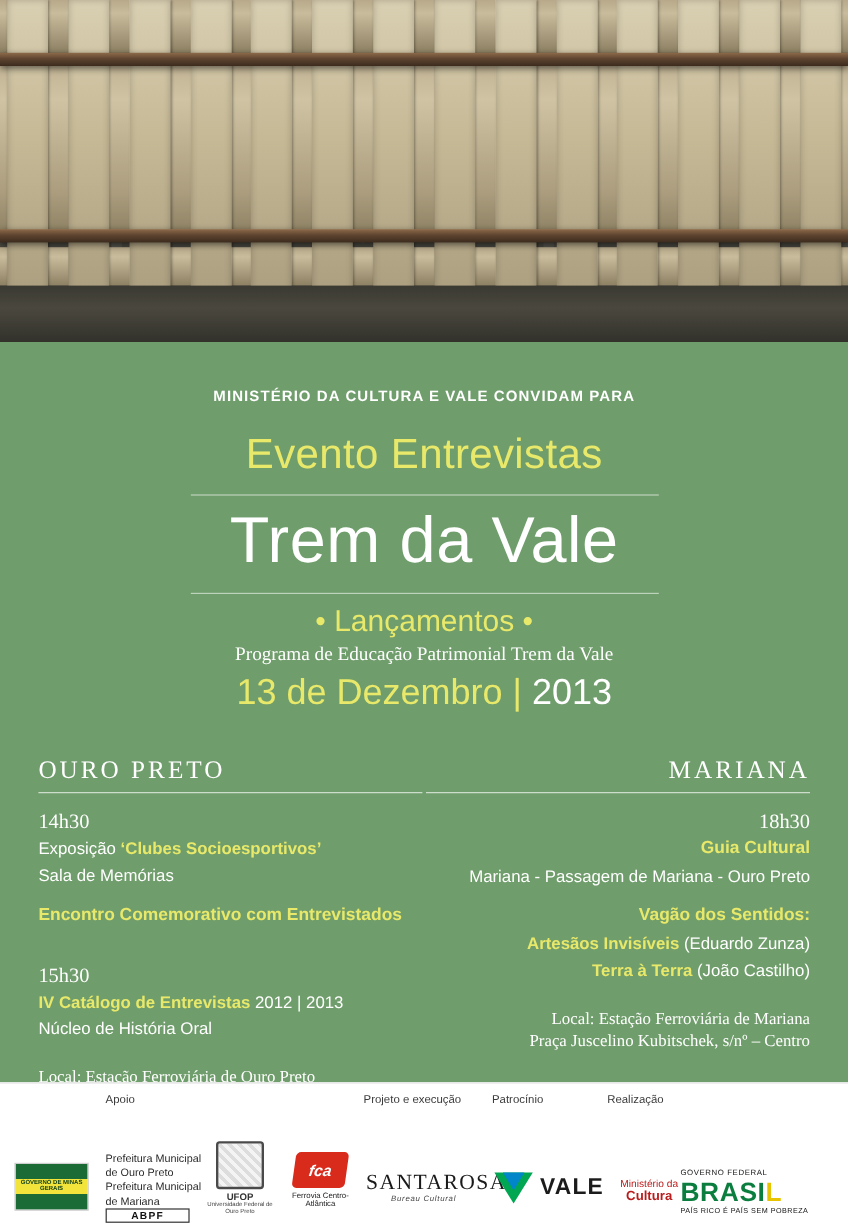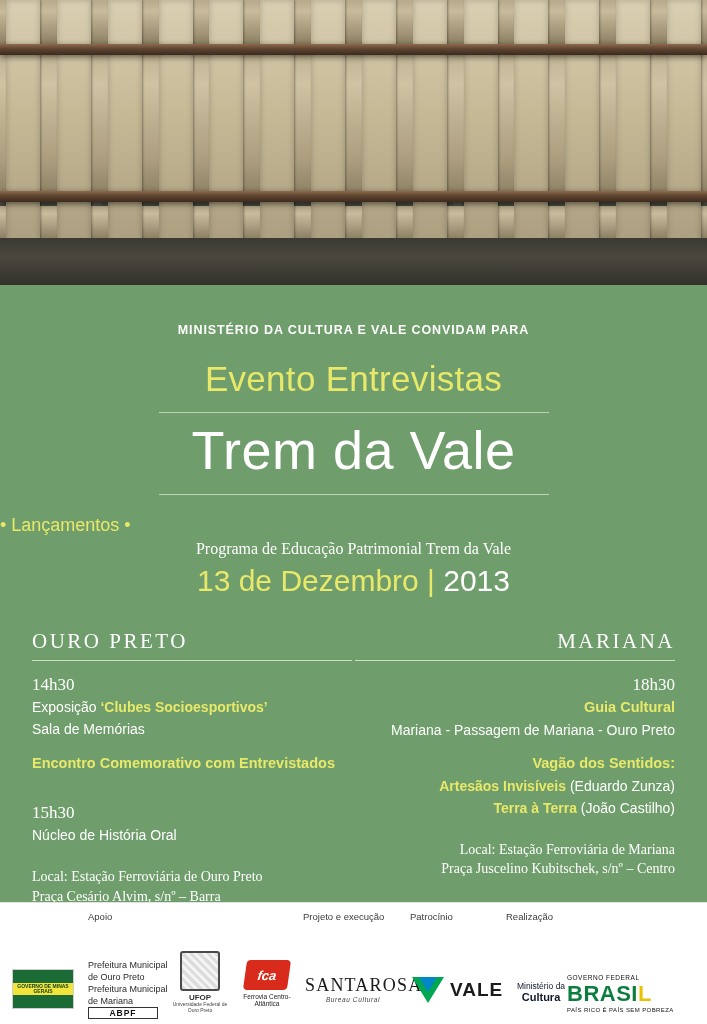--- a/index.html
+++ b/index.html
@@ -102,24 +102,24 @@
   }
   .h-trem {
     text-align: center;
     font-size: 54px;
     color: #ffffff;
     font-weight: normal;
     margin-top: 6px;
     letter-spacing: .5px;
   }
   .lanc {
-    text-align: left;
-    font-size: 18px;
+    text-align: center;
+    font-size: 25px;
     color: #e8e96a;
-    margin-top: 20px;
+    margin-top: 9px;
     font-weight: normal;
   }
   .programa {
     text-align: center;
     font-size: 16px;
     font-family: "Liberation Serif", serif;
     color: #ffffff;
     margin-top: 4px;
   }
   .data {
@@ -223,21 +223,21 @@
     border-top: 26px solid #00a651;
     position: relative;
   }
   .vale-mark::after {
     content: ""; position: absolute; left: -9px; top: -26px;
     border-left: 9px solid transparent; border-right: 9px solid transparent;
     border-top: 15px solid #0086c9;
   }
   .vale-txt { font-size: 19px; color: #1b1b1b; letter-spacing: 1px; font-weight: bold; }
 
-  .lg-minc { left: 506px; bottom: 18px; width: 70px; text-align: center; color: #0f172a; }
+  .lg-minc { left: 506px; bottom: 18px; width: 70px; text-align: center; color: #b91c1c; }
   .minc-1 { font-size: 8.5px; }
   .minc-2 { font-size: 11px; font-weight: bold; }
 
   .lg-gov { right: 14px; bottom: 8px; width: 126px; text-align: left; }
   .gov-1 { font-size: 6.5px; color: #111; letter-spacing: .5px; }
   .gov-2 { font-size: 22px; font-weight: bold; letter-spacing: .5px;
     background: linear-gradient(90deg,#0b7d3e 0 55%, #e8c400 55% 100%);
     -webkit-background-clip: text; background-clip: text; color: transparent; }
   .gov-3 { font-size: 6px; color: #111; letter-spacing: .4px; }
 </style>
@@ -294,20 +294,21 @@
           <div class="line"><span>Exposição </span><span class="yel">‘Clubes Socioesportivos’</span><span></span></div>
           <div class="line">Sala de Memórias</div>
           <div class="spacer"></div>
           <div class="line yel-b">Encontro Comemorativo com Entrevistados</div>
         </div>
 
         <div style="height:16px"></div>
 
         <div>
           <div class="time">15h30</div>
+          <div class="line"><span class="yel">IV Catálogo de Entrevistas</span><span> 2012 | 2013</span></div>
           <div class="line">Núcleo de História Oral</div>
         </div>
 
         <div class="local">
           <div>Local: Estação Ferroviária de Ouro Preto</div>
           <div>Praça Cesário Alvim, s/nº – Barra</div>
         </div>
       </div>
 
       <div class="col right">

